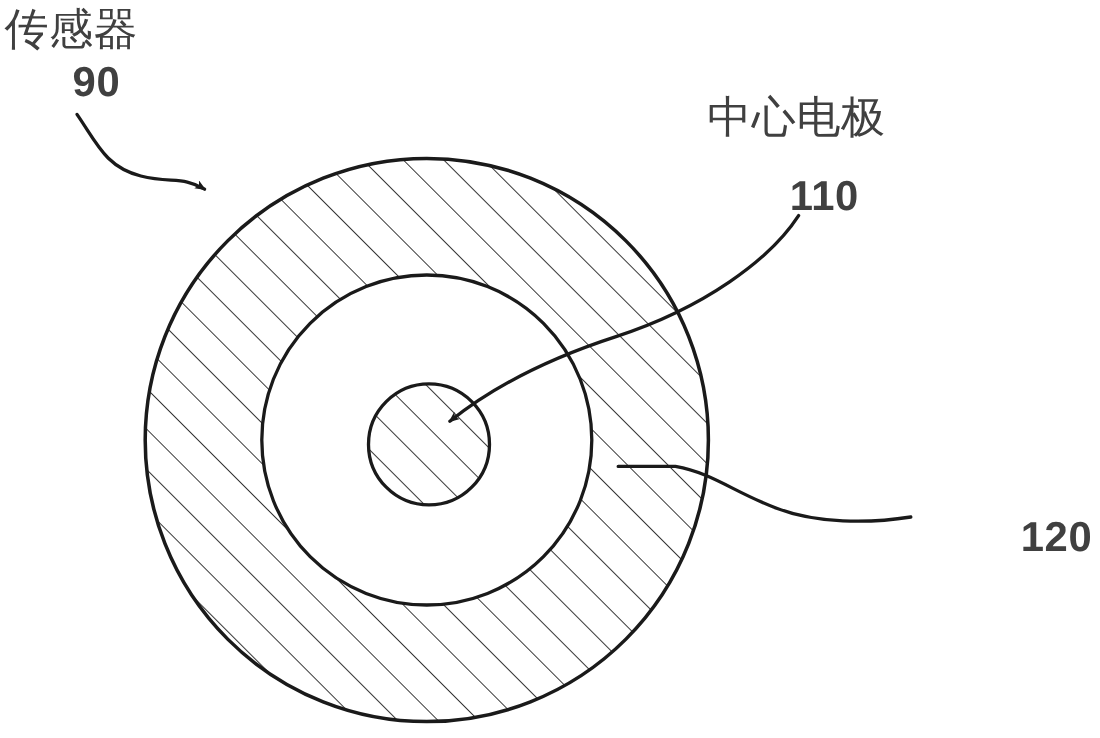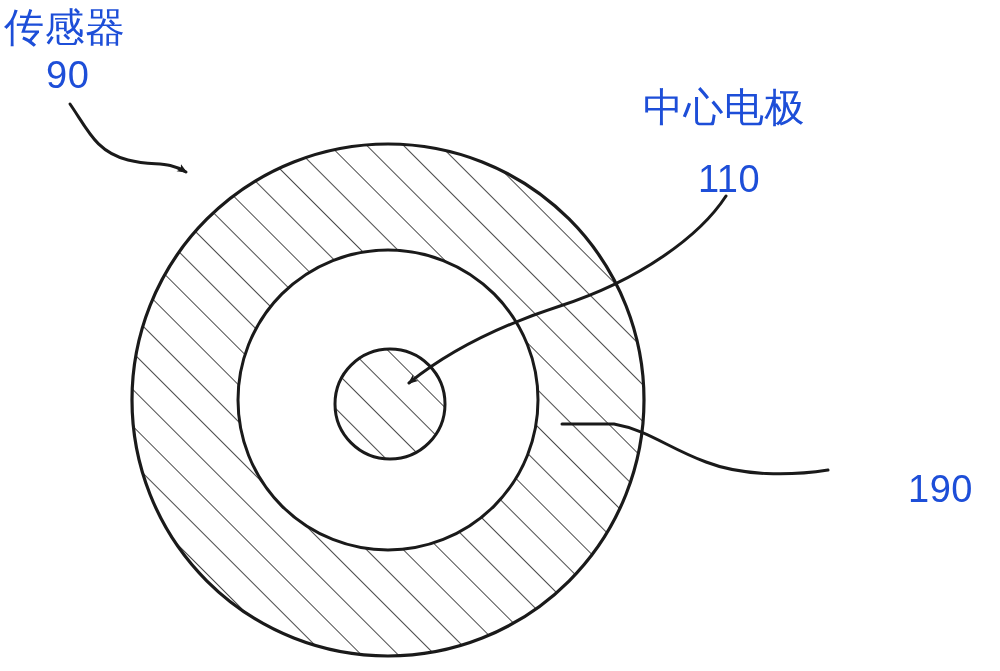--- a/index.html
+++ b/index.html
@@ -21,34 +21,35 @@
   #figure-svg {
     position: absolute;
     left: 0;
     top: 0;
     width: 1000px;
     height: 671px;
     display: block;
   }
   .label {
     position: absolute;
-    color: #1d4ed8;
+    color: #404040;
     white-space: nowrap;
     line-height: 1.05;
     letter-spacing: 0.5px;
   }
   .label-cjk {
     font-size: 40px;
     font-family: "DejaVu Sans", "Liberation Sans", sans-serif;
     font-weight: 400;
   }
   .label-num {
     font-size: 38px;
     font-family: "Liberation Sans", "DejaVu Sans", sans-serif;
-    font-weight: 400;
+    font-weight: 700;
+    margin-left: 20px;
   }
   #label-sensor-text   { left: 4px;   top: 6px; }
   #label-sensor-num    { left: 46px;  top: 56px; }
   #label-center-text   { left: 643px; top: 86px; }
   #label-center-num    { left: 698px; top: 160px; }
   #label-ring-text     { left: 836px; top: 408px; }
   #label-ring-num      { left: 908px; top: 470px; }
 </style>
 </head>
 <body>
@@ -97,15 +98,15 @@
 
   <div class="label label-cjk" id="label-sensor-text">传感器</div>
 
   <div class="label label-num" id="label-sensor-num">90</div>
 
   <div class="label label-cjk" id="label-center-text">中心电极</div>
 
   <div class="label label-num" id="label-center-num">110</div>
 
 
-  <div class="label label-num" id="label-ring-num">190</div>
+  <div class="label label-num" id="label-ring-num">120</div>
 
 </div>
 
 </body></html>

